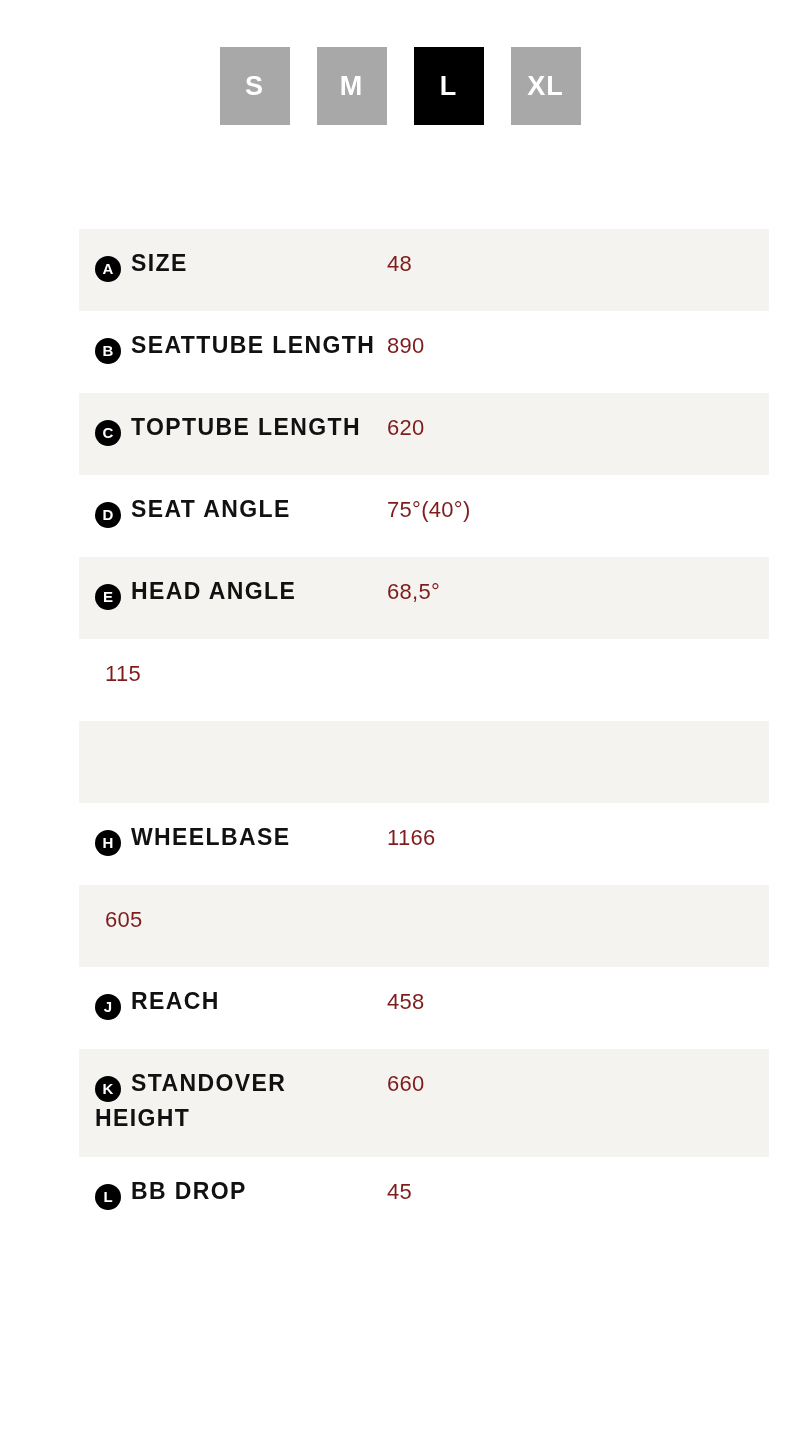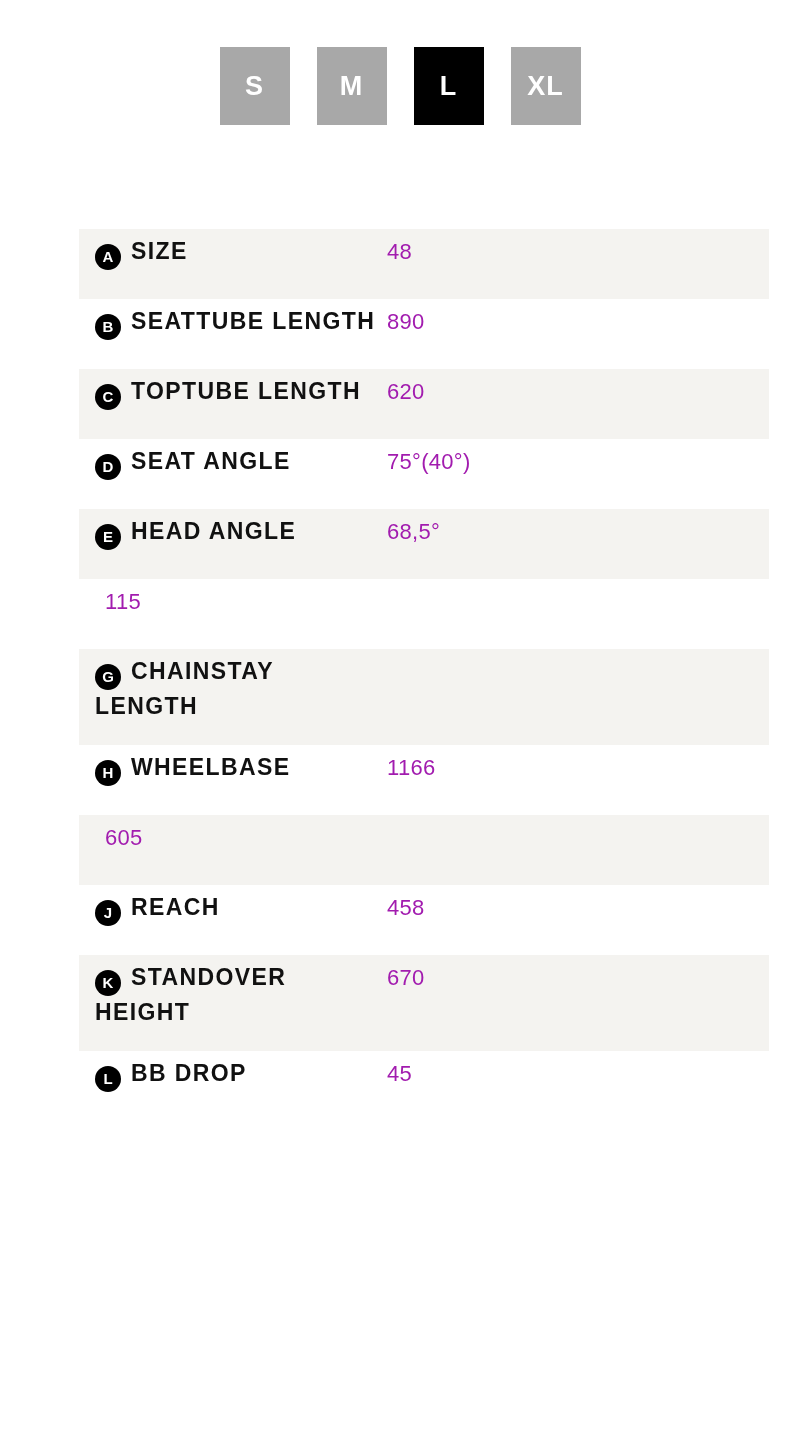--- a/index.html
+++ b/index.html
@@ -48,21 +48,21 @@
   }
 
   
   .spec-table {
     margin: 104px 31px 0 79px;
     width: 690px;
   }
   .spec-row {
     display: flex;
     align-items: flex-start;
-    padding: 6px 0 22px 16px;
+    padding: 18px 0 22px 16px;
     background: #ffffff;
     min-height: 42px;
   }
   .spec-row.alt {
     background: #f4f3f0;
   }
   .spec-label {
     flex: 0 0 282px;
     display: block;
     font-size: 23px;
@@ -85,21 +85,21 @@
     font-weight: 700;
     letter-spacing: 0;
     margin-right: 10px;
     vertical-align: -3px;
     text-transform: uppercase;
   }
   .spec-value {
     flex: 1 1 auto;
     font-size: 22px;
     font-weight: 400;
-    color: #a21caf;
+    color: #7f1d1d;
     line-height: 1.5;
     letter-spacing: 0.3px;
     padding-left: 10px;
   }
 </style>
 </head>
 <body>
 
 <div class="page">
 
@@ -128,36 +128,35 @@
         <div class="spec-value">75°(40°)</div>
       </div>
       <div class="spec-row alt">
         <div class="spec-label"><span class="badge">E</span><span>HEAD ANGLE</span></div>
         <div class="spec-value">68,5°</div>
       </div>
       <div class="spec-row">
         <div class="spec-value">115</div>
       </div>
       <div class="spec-row alt">
-        <div class="spec-label"><span class="badge">G</span><span>CHAINSTAY LENGTH</span></div>
       </div>
       <div class="spec-row">
         <div class="spec-label"><span class="badge">H</span><span>WHEELBASE</span></div>
         <div class="spec-value">1166</div>
       </div>
       <div class="spec-row alt">
         <div class="spec-value">605</div>
       </div>
       <div class="spec-row">
         <div class="spec-label"><span class="badge">J</span><span>REACH</span></div>
         <div class="spec-value">458</div>
       </div>
       <div class="spec-row alt">
         <div class="spec-label"><span class="badge">K</span><span>STANDOVER HEIGHT</span></div>
-        <div class="spec-value">670</div>
+        <div class="spec-value">660</div>
       </div>
       <div class="spec-row">
         <div class="spec-label"><span class="badge">L</span><span>BB DROP</span></div>
         <div class="spec-value">45</div>
       </div>
     </div>
 
 </div>
 
 </body></html>

